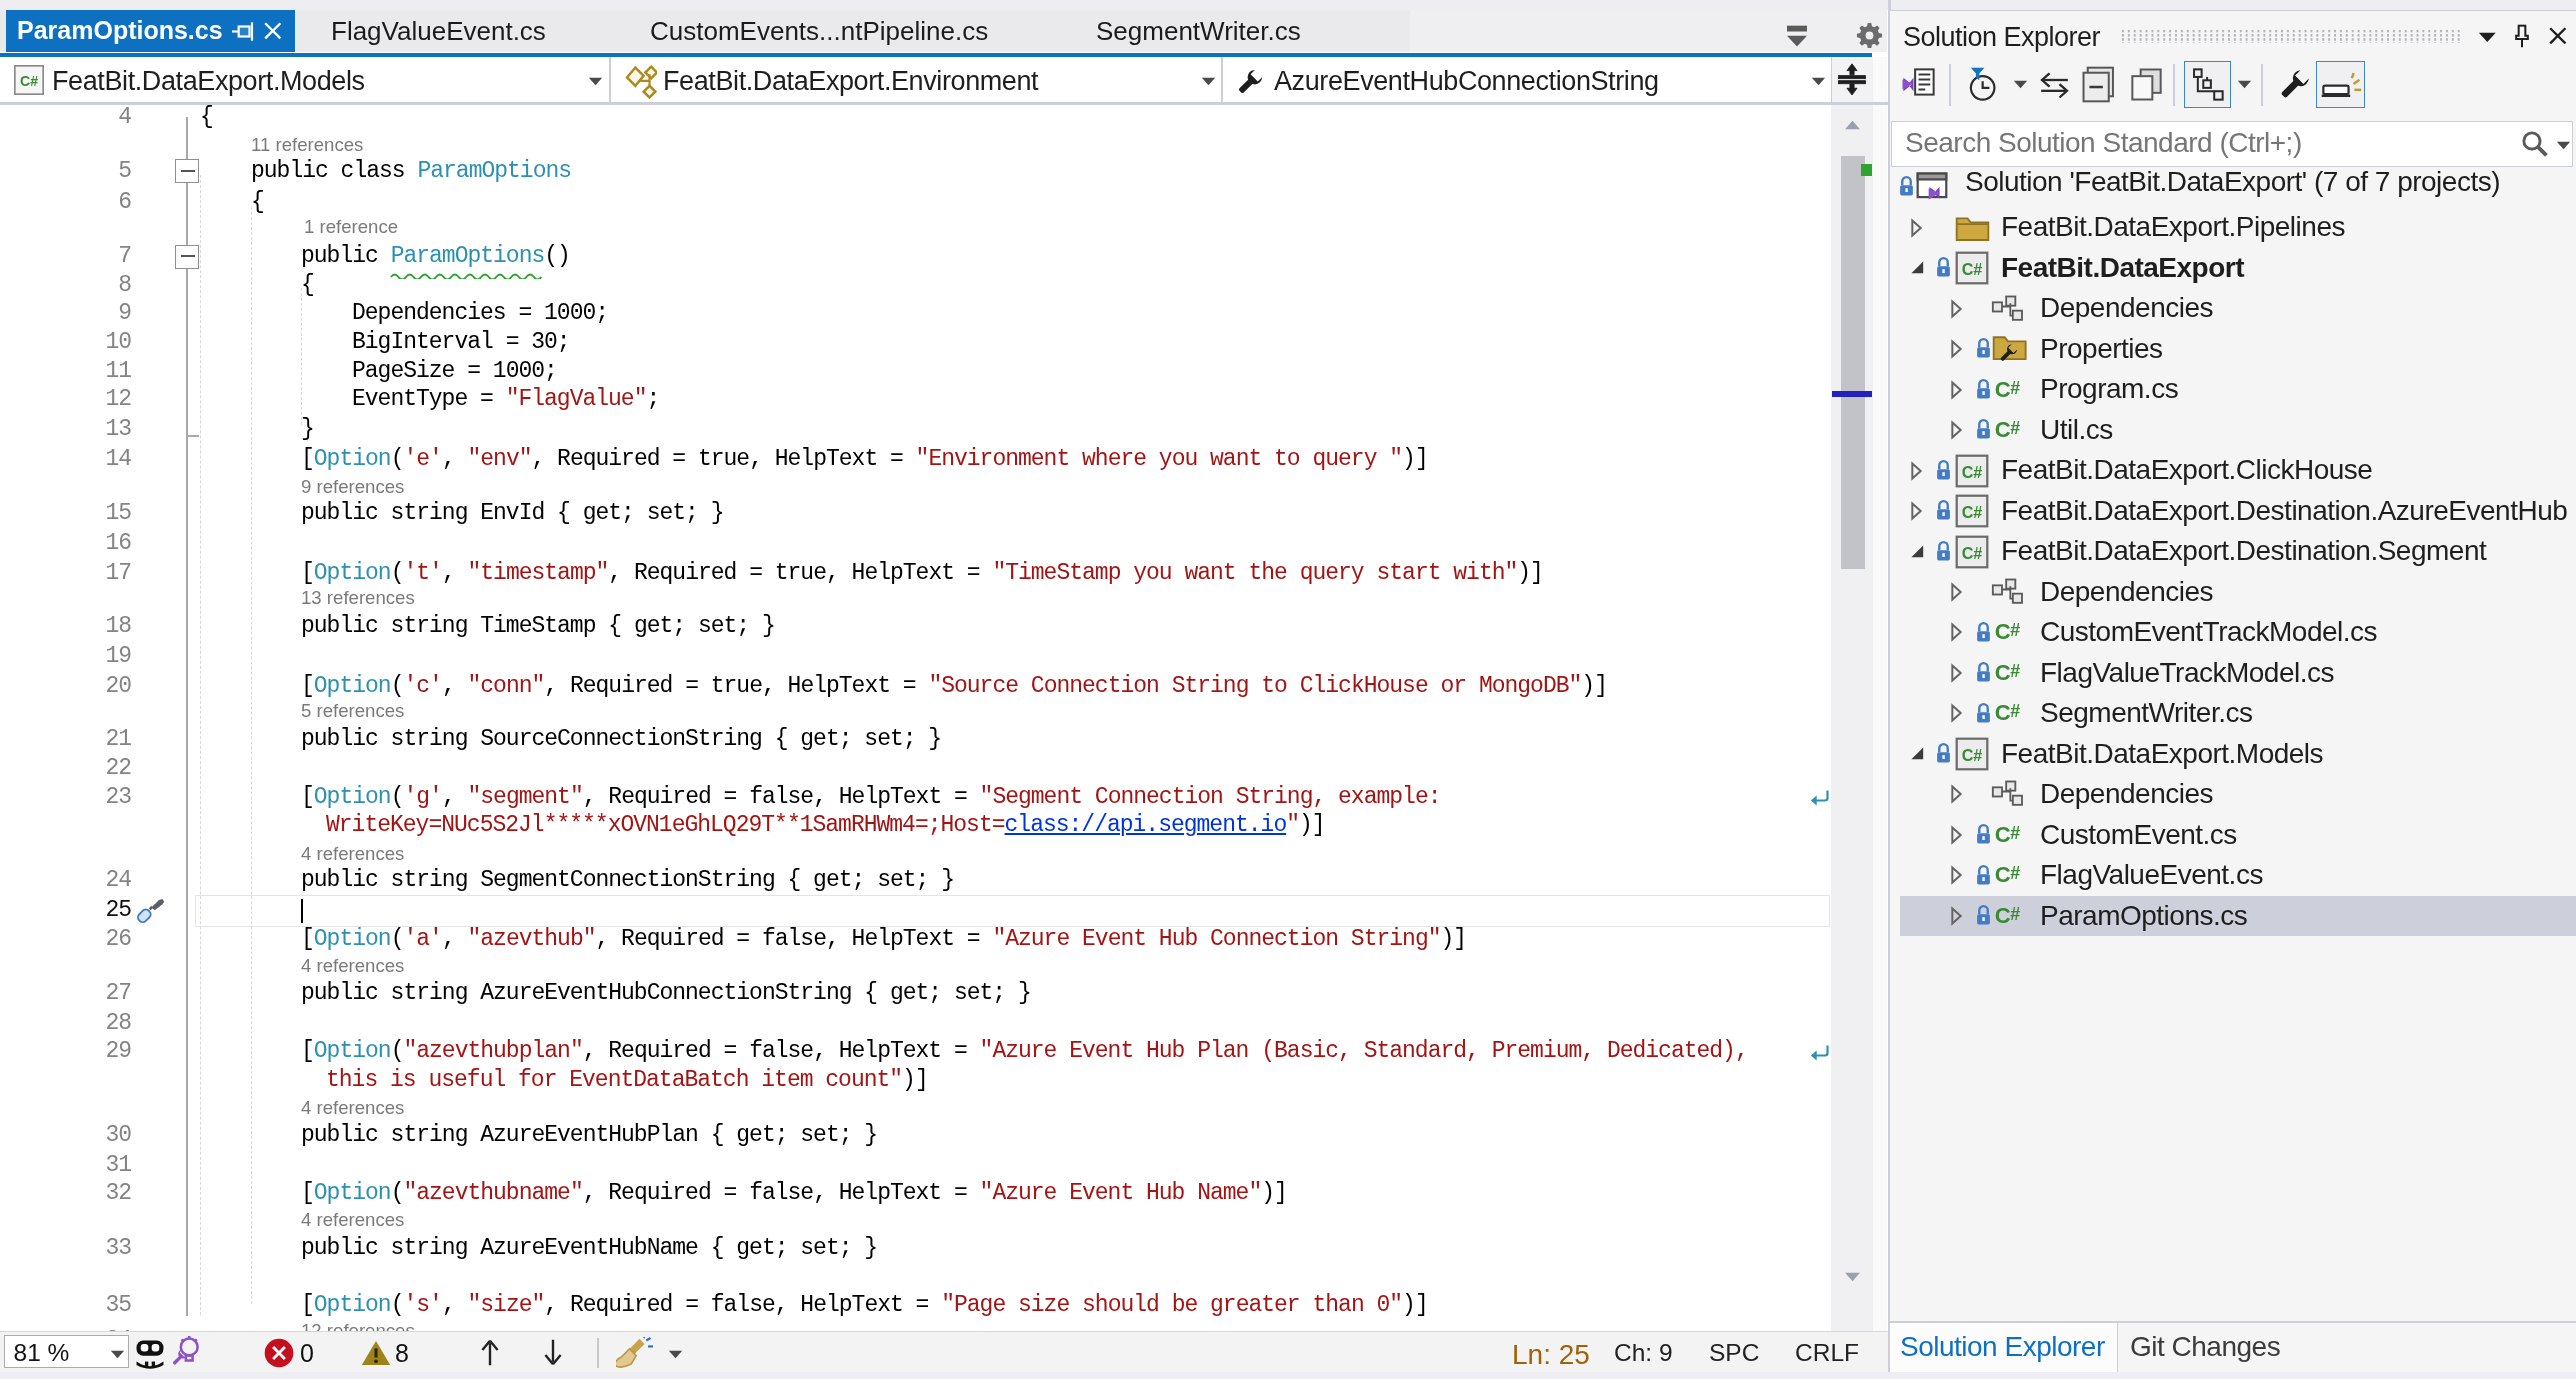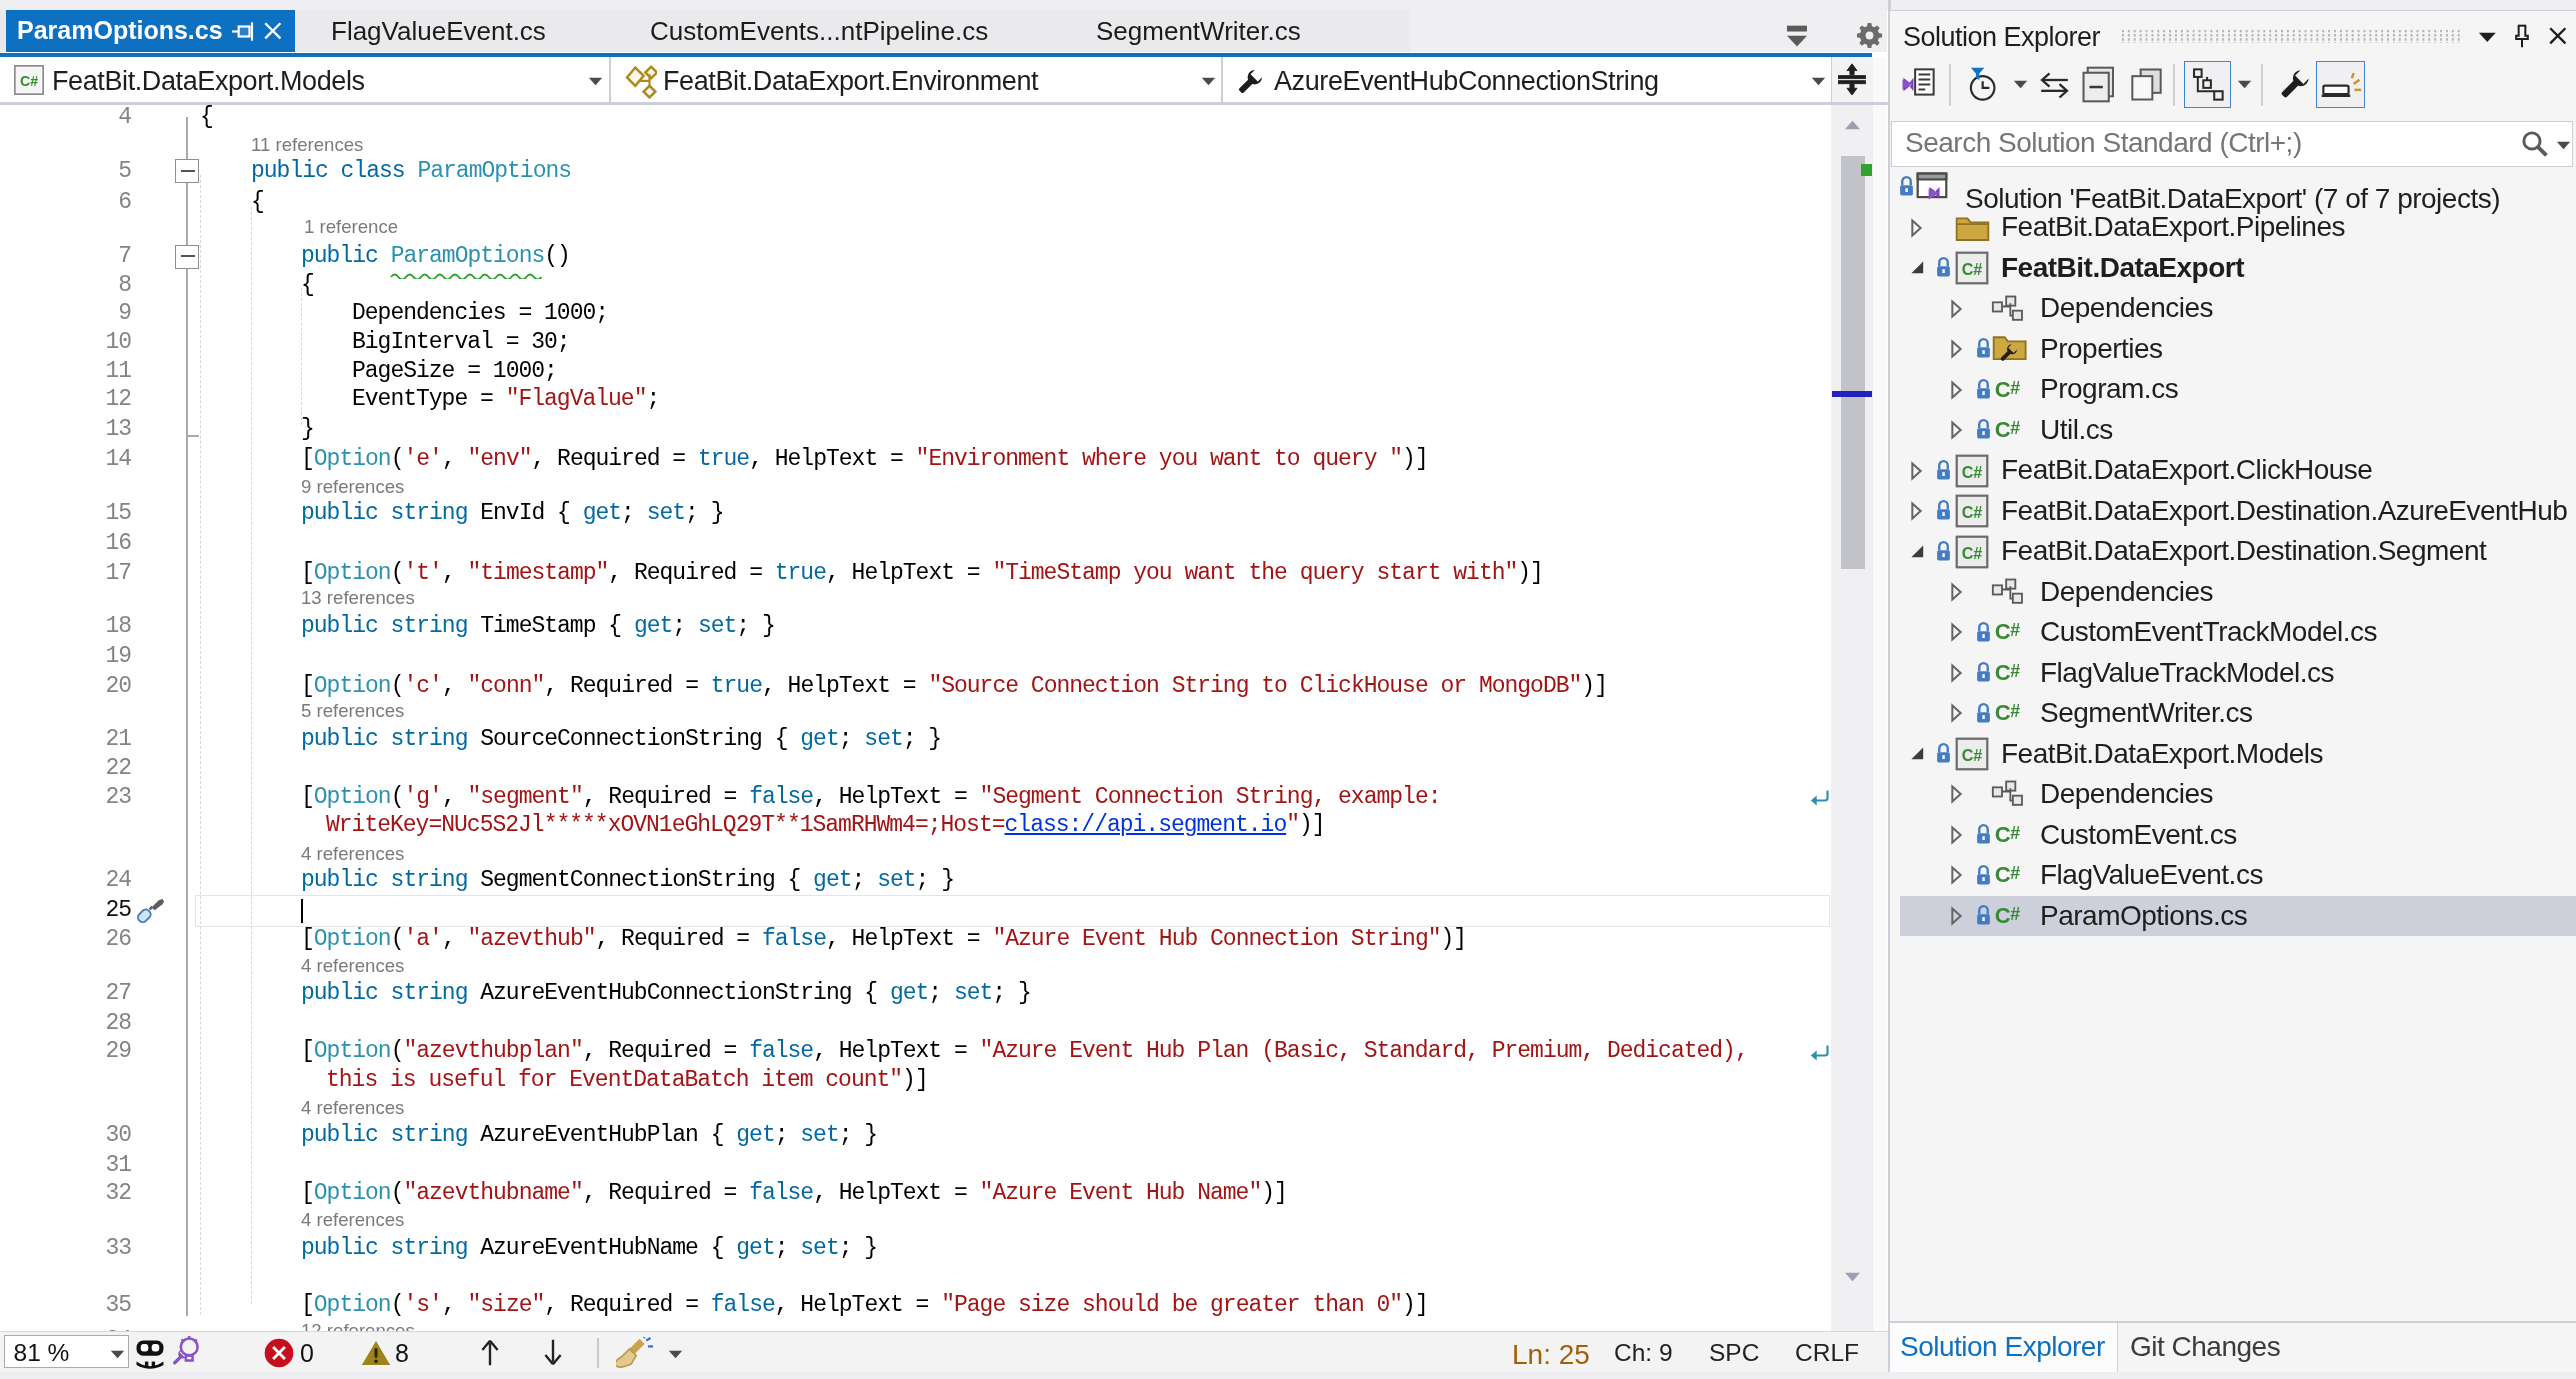--- a/index.html
+++ b/index.html
@@ -1,19 +1,19 @@
 <!DOCTYPE html>
 <html style="font-size:13.5px"><head><meta charset="utf-8"><style>
 *{margin:0;padding:0;box-sizing:border-box}
 html,body{width:2576px;height:1380px;overflow:hidden}
 body{position:relative;font-family:"Liberation Sans",sans-serif;background:#fff}
 .a{position:absolute}
 .m{position:absolute;font-family:"Liberation Mono",monospace;font-size:23px;letter-spacing:-1px;line-height:29px;height:29px;white-space:pre;color:#010101}
 i{font-style:normal}
-.k{color:#0369a1} .t{color:#2B91AF} .s{color:#A31515}
+.k{color:#000000} .t{color:#2B91AF} .s{color:#A31515}
 .tw{color:#2B91AF}
 .u{color:#0033dd;text-decoration:underline}
 .ln{left:51px;width:80px;text-align:right;color:#848484}
 .lnc{left:51px;width:80px;text-align:right;color:#111}
 .lens{font-size:18.6px;line-height:24.5px;color:#7a7a7a;white-space:pre}
 .trt{font-size:28px;letter-spacing:-0.5px;line-height:40px;color:#1e1e1e;white-space:pre}
 .sep{position:absolute;width:1.7px;background:#ccced8}
 </style></head><body>
 
 <div class="a" style="left:0;top:0;width:2576px;height:10px;background:#eeeef2"></div>
@@ -316,21 +316,21 @@
       <path d="M5 12 v-4.5 a5 5 0 0 1 10 0 v4.5" fill="none" stroke="#447cc4" stroke-width="2.8"></path>
       <rect x="2.5" y="12" width="15" height="12" rx="2" fill="#447cc4"></rect>
       <rect x="8.7" y="15.5" width="2.8" height="4.5" fill="#fff"></rect>
     </svg></div>
 <div class="a" style="left:1916px;top:170px;"><svg style="" width="37" height="34" viewBox="0 0 44 40">
       <rect x="2" y="4" width="34" height="28" fill="#fff" stroke="#4a4a4a" stroke-width="2.6"></rect>
       <rect x="2" y="4" width="34" height="7" fill="#9a9a9a" stroke="#4a4a4a" stroke-width="2.6"></rect>
       <path d="M16 20 l10 7 -10 7 z M28 20 l-7 7 7 7 z" fill="#7b3fbf"></path>
       <path d="M15 22 l13 5 -13 8 z" fill="#8a53c9"></path>
     </svg></div>
-<div class="a trt" style="left:1965px;top:179px;">Solution 'FeatBit.DataExport' (7 of 7 projects)</div>
+<div class="a trt" style="left:1965px;top:162px;">Solution 'FeatBit.DataExport' (7 of 7 projects)</div>
 <div class="a" style="left:1908px;top:218px;"><svg style="" width="17" height="20" viewBox="0 0 20 24">
       <path d="M5 3 L15 12 L5 21 z" fill="none" stroke="#646465" stroke-width="2.4"></path>
     </svg></div>
 <div class="a" style="left:1955px;top:213px;"><svg style="" width="35" height="29" viewBox="0 0 42 34">
       <path d="M2 6 h13 l4 5 h21 v21 h-38 z" fill="#cda73f" stroke="#8f7324" stroke-width="2.2"></path>
       <path d="M2 13 h38" stroke="#8f7324" stroke-width="2.2" fill="none"></path>
     </svg></div>
 <div class="a trt" style="left:2001px;top:207px;">FeatBit.DataExport.Pipelines</div>
 <div class="a" style="left:1908px;top:258px;"><svg style="" width="18.6" height="18.6" viewBox="0 0 22 22">
       <path d="M18 4 V18 H4 z" fill="#3b3b3c"></path>

